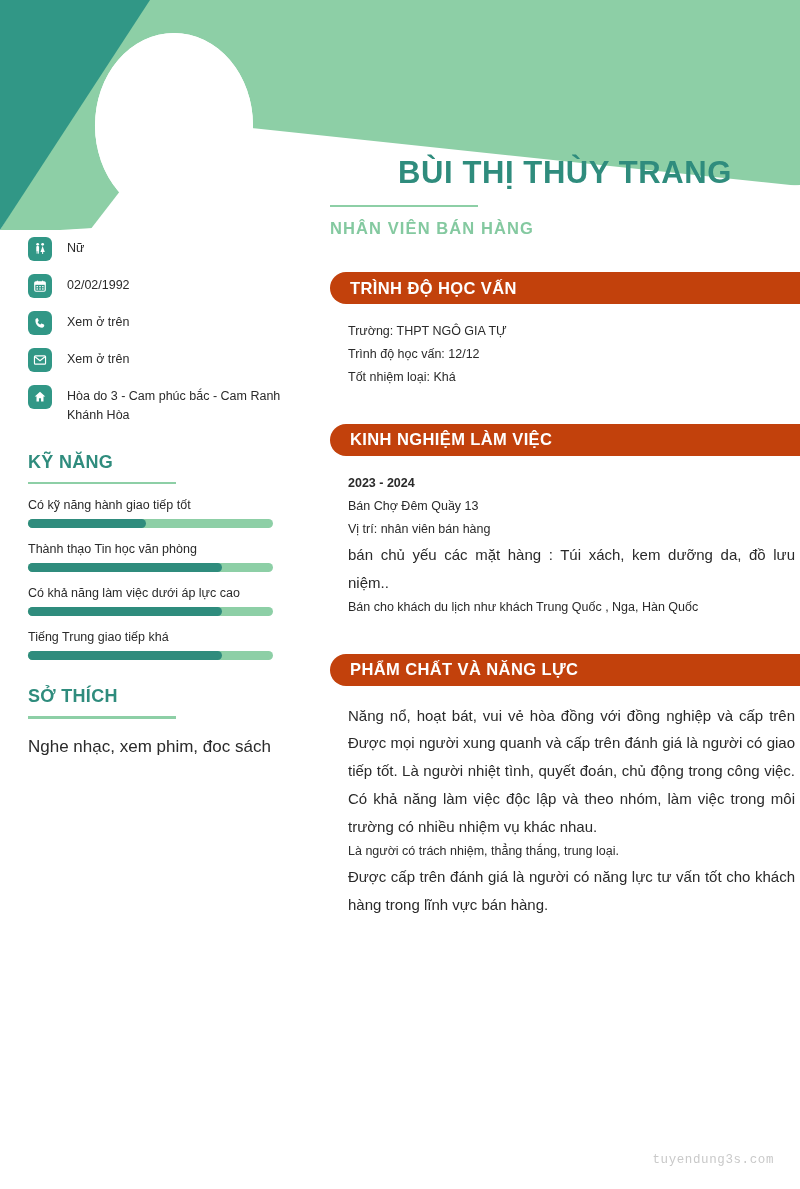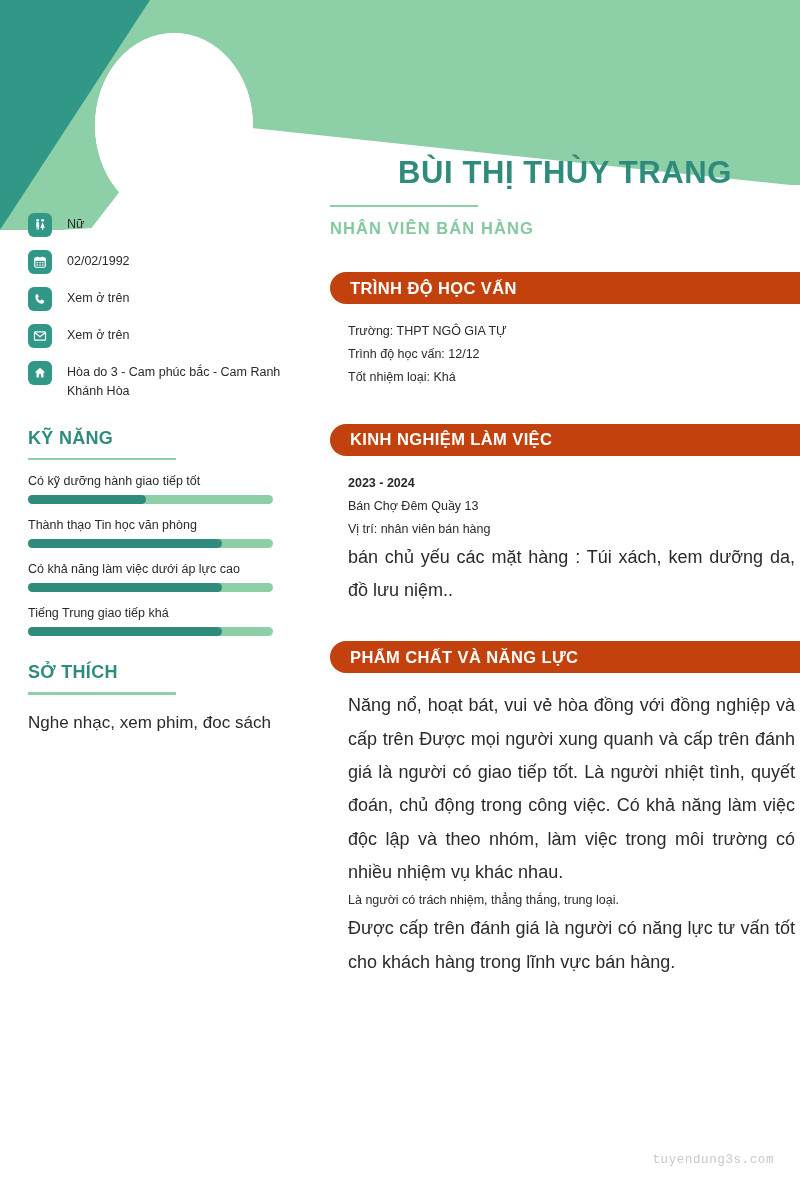--- a/index.html
+++ b/index.html
@@ -21,21 +21,21 @@
     left:95px; top:33px;
     width:158px; height:185px;
     border-radius:50%;
     overflow:hidden;
     background:#ffffff;
     z-index:5;
   }
   .photo-inner { position:absolute; inset:0; }
 
   
-  .left-col { position:absolute; left:0; top:205px; width:310px; padding:0 22px 0 28px; }
+  .left-col { position:absolute; left:0; top:229px; width:310px; padding:0 22px 0 28px; }
 
   .contact-list { margin-top:8px; }
   .contact-row { display:flex; align-items:flex-start; margin-bottom:13px; }
   .cicon {
     width:24px; height:24px; min-width:24px;
     border-radius:6px;
     background:#319786;
     display:flex; align-items:center; justify-content:center;
     margin-right:15px;
   }
@@ -78,21 +78,21 @@
     display:flex; align-items:center;
     padding-left:20px;
     width:470px;
   }
   .sec-bar-title {
     color:#ffffff; font-size:16.5px; font-weight:bold; letter-spacing:0.4px;
   }
   .sec-body { padding:16px 5px 0 18px; }
   .line { font-size:12.5px; color:#2a2a2a; line-height:1.85; }
   .line.bold { font-weight:bold; }
-  .para { font-size:18px; color:#2a2a2a; line-height:1.85; text-align:justify; }
+  .para { font-size:15px; color:#2a2a2a; line-height:1.85; text-align:justify; }
   .job-block { margin-bottom:16px; }
 
   .watermark {
     position:absolute; right:26px; bottom:22px;
     font-family:Liberation Mono, monospace;
     font-size:12.5px; color:#c9c9c9; letter-spacing:0.6px;
   }
 </style>
 </head>
 <body>
@@ -213,21 +213,21 @@
       <span class="ctext" style="max-width:215px">Hòa do 3 - Cam phúc bắc - Cam Ranh Khánh Hòa</span>
     </div>
 
   </div>
 
   <div class="side-heading">KỸ NĂNG</div>
   <div class="side-rule"></div>
 
   <div>
     <div class="skill">
-      <div class="skill-label">Có kỹ dưỡng hành giao tiếp tốt</div>
+      <div class="skill-label">Có kỹ năng hành giao tiếp tốt</div>
       <div class="bar-bg">
         <div class="bar-fill" style="width: 48%;"></div>
       </div>
     </div>
     <div class="skill">
       <div class="skill-label">Thành thạo Tin học văn phòng</div>
       <div class="bar-bg">
         <div class="bar-fill" style="width: 79%;"></div>
       </div>
     </div>
@@ -273,20 +273,21 @@
       <span class="sec-bar-title">KINH NGHIỆM LÀM VIỆC</span>
     </div>
     <div class="sec-body">
 
 
       <div class="job-block">
         <div class="line bold">2023 - 2024</div>
         <div class="line">Bán Chợ Đêm Quầy 13</div>
         <div class="line">Vị trí: nhân viên bán hàng</div>
         <div class="para">bán chủ yếu các mặt hàng : Túi xách, kem dưỡng da, đồ lưu niệm..</div>
+        <div class="line">Bán cho khách du lịch như khách Trung Quốc , Nga, Hàn Quốc</div>
       </div>
 
     </div>
   </div>
 
   <div class="section">
     <div class="sec-bar">
       <span class="sec-bar-title">PHẨM CHẤT VÀ NĂNG LỰC</span>
     </div>
     <div class="sec-body">

